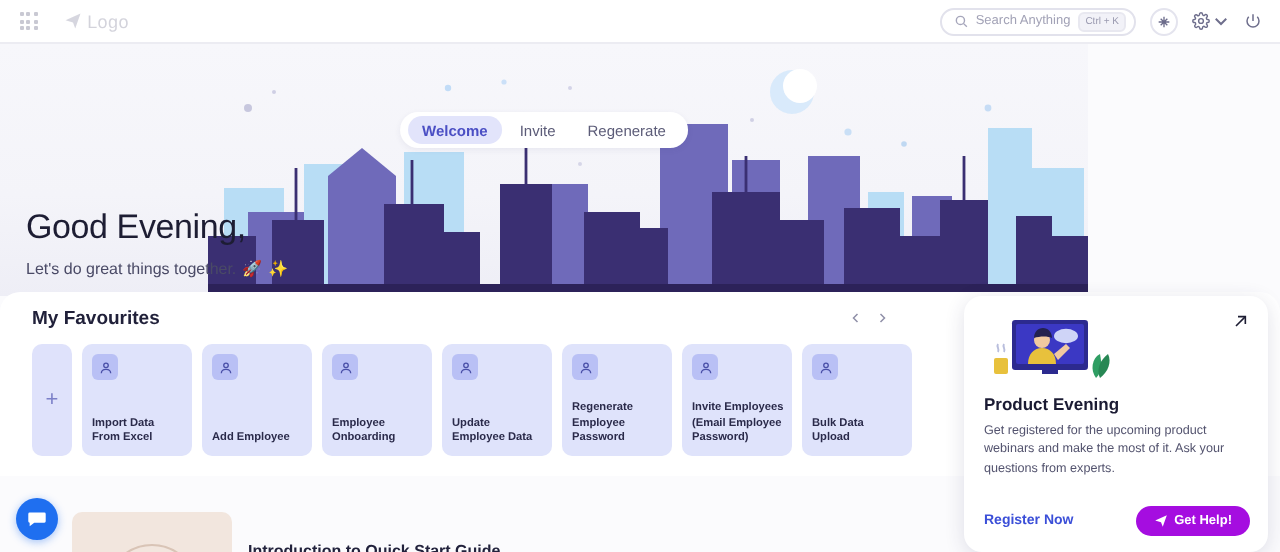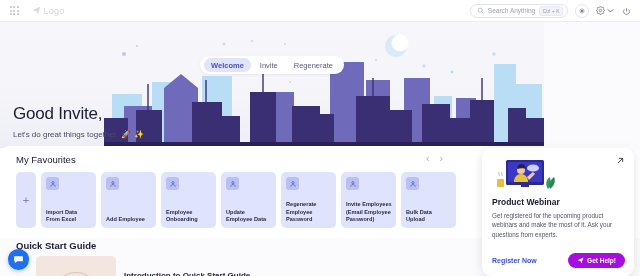--- a/index.html
+++ b/index.html
@@ -61,21 +61,21 @@
   .greet { position: absolute; left: 13px; top: 82px; z-index: 20; }
   .greet h1 { font-size: 17px; font-weight: normal; color: #1d1d33; letter-spacing: -.2px; }
   .greet .sub { margin-top: 6px; font-size: 8px; color: #4a4a66; display: flex; align-items: center; gap: 3px; }
   .emo { font-size: 8px; }
 
   
   .fav-panel {
     position: absolute; top: 146px; left: 0; width: 640px; height: 92px;
     background: #ffffff; border-top-left-radius: 10px; border-top-right-radius: 10px;
   }
-  .fav-head { position: absolute; top: 8px; left: 16px; font-size: 9.5px; color: #21213a; font-weight: normal; }
+  .fav-head { position: absolute; top: 8px; left: 16px; font-size: 9.5px; color: #21213a; font-weight: bold; }
   .carousel { position: absolute; top: 10px; left: 425px; display: flex; gap: 7px; }
   .carousel svg { width: 6px; height: 6px; color: #8f8fa8; }
 
   .fav-row { position: absolute; top: 26px; left: 16px; display: flex; gap: 5px; }
   .fav-add {
     width: 20px; height: 56px; border-radius: 5px; background: #dfe2fb;
     display: flex; align-items: center; justify-content: center;
     color: #7c80c8; font-size: 11px; line-height: 1;
   }
   .fav-card {
@@ -256,21 +256,21 @@
       <rect x="0" y="120" width="440" height="6" fill="#2c2259"></rect>
     </svg>
 
     <div class="tabs">
       <div class="tab active">Welcome</div>
       <div class="tab">Invite</div>
       <div class="tab">Regenerate</div>
     </div>
 
     <div class="greet">
-      <h1>Good Invite,</h1>
+      <h1>Good Evening,</h1>
       <div class="sub">
         <span>Let's do great things together.</span>
         <span class="emo">🚀</span>
         <span class="emo">✨</span>
       </div>
     </div>
   </div>
 
   <div class="fav-panel">
     <div class="fav-head">My Favourites</div>
@@ -352,21 +352,20 @@
           <svg viewBox="0 0 24 24" fill="none" stroke="currentColor" stroke-width="2">
               <circle cx="12" cy="8" r="3.4"></circle>
               <path d="M5 20c0-3.9 3.1-6 7-6s7 2.1 7 6"></path>
             </svg>
         </div>
         <div class="fav-label">Bulk Data Upload</div>
       </div>
     </div>
   </div>
 
-  <div class="qs-head">Quick Start Guide</div>
   <div class="qs-row">
     <div class="qs-thumb">
       <div class="qs-circle"></div>
     </div>
     <div class="qs-title">Introduction to Quick Start Guide</div>
   </div>
 
   <div class="chat-fab">
     <svg viewBox="0 0 24 24" fill="currentColor">
       <path d="M4 5h16a1.5 1.5 0 011.5 1.5v8A1.5 1.5 0 0120 16H9l-5 4v-4H4a1.5 1.5 0 01-1.5-1.5v-8A1.5 1.5 0 014 5z"></path>
@@ -393,21 +392,21 @@
 
         <rect x="5" y="22" width="7" height="8" rx="1" fill="#e8c13c"></rect>
         <path d="M7 19c1-1.5-1-2.5 0-4M10 19c1-1.5-1-2.5 0-4" stroke="#b9bedd" stroke-width="1" fill="none"></path>
       </svg>
       <svg class="expand-ico" viewBox="0 0 24 24" fill="none" stroke="currentColor" stroke-width="2.4">
         <polyline points="9,4 20,4 20,15"></polyline>
           <line x1="20" y1="4" x2="6" y2="18"></line>
       </svg>
     </div>
 
-    <div class="web-title">Product Webinar</div>
+    <div class="web-title">Product Evening</div>
     <div class="web-desc">Get registered for the upcoming product webinars and make the most of it. Ask your questions from experts.</div>
 
     <div class="web-foot">
       <span class="reg-link">Register Now</span>
       <div class="help-btn">
         <svg viewBox="0 0 24 24" fill="currentColor">
           <path d="M2 11L22 2l-7 20-3-8z"></path>
         </svg>
         <span>Get Help!</span>
       </div>

